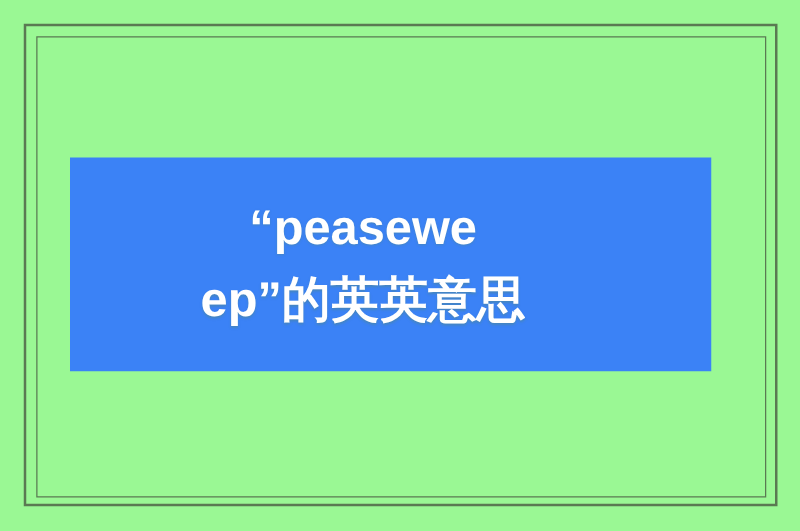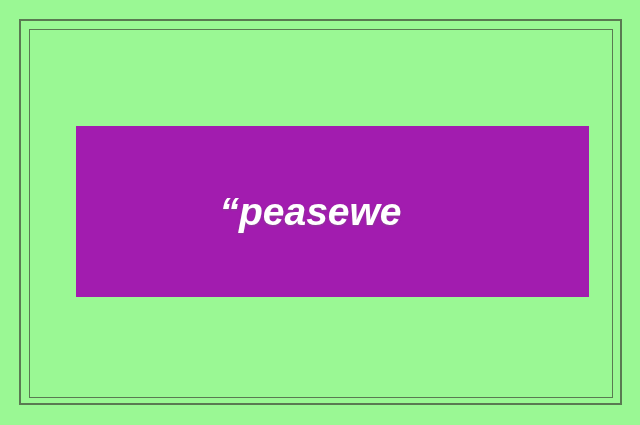--- a/index.html
+++ b/index.html
@@ -41,32 +41,31 @@
     right: 27px;
     bottom: 27px;
     border: 1px solid #5a7a52;
     box-sizing: border-box;
     pointer-events: none;
   }
 
   
   .title-panel {
     position: absolute;
-    left: 76px;
+    left: 56px;
     top: 126px;
     width: 513px;
     height: 171px;
-    background: #a21caf;
+    background: #3b82f6;
     box-sizing: border-box;
     display: flex;
     flex-direction: column;
     align-items: center;
     justify-content: center;
     overflow: hidden;
-    font-style: italic;
   }
 
   .title-block {
     display: block;
     width: 100%;
     text-align: center;
     padding-right: 44px;
     box-sizing: border-box;
   }
 
@@ -90,17 +89,18 @@
   <div class="frame-outer"></div>
 
   <div class="frame-inner"></div>
 
   <div class="title-panel">
 
     <div class="title-block">
 
       <span class="title-line">“peasewe</span>
 
+      <span class="title-line">ep”的英英意思</span>
 
     </div>
   </div>
 
 </div>
 
 </body></html>

